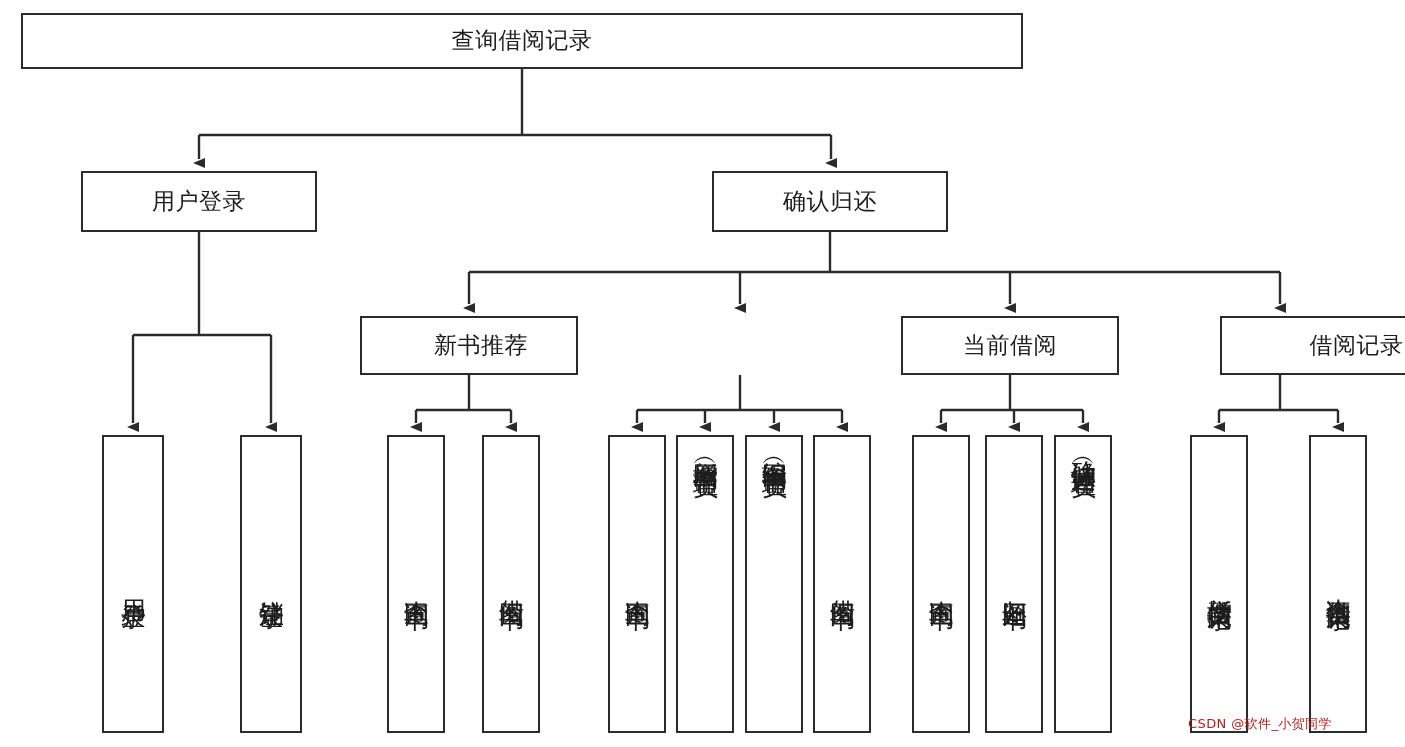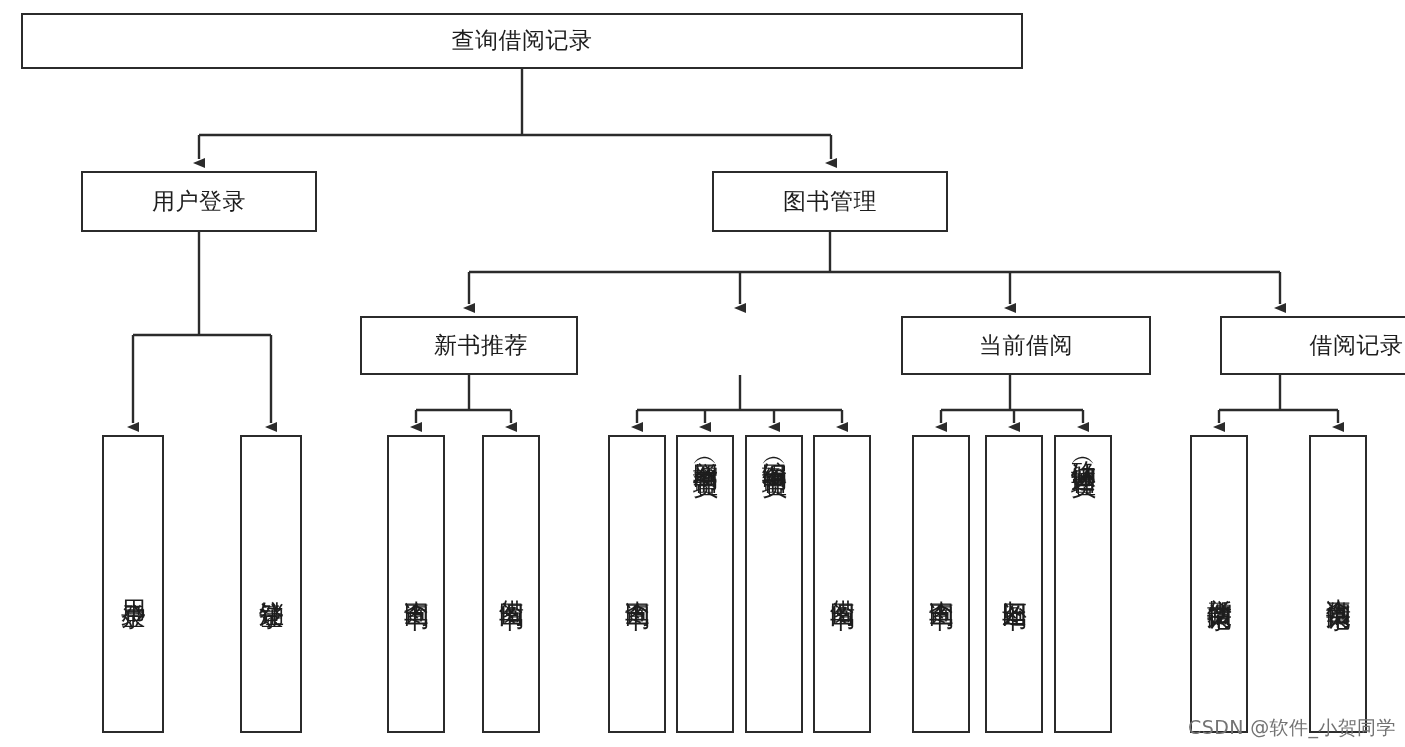--- a/index.html
+++ b/index.html
@@ -59,22 +59,22 @@
     text-orientation: upright;
     font-size: 25px;
     line-height: 1.12;
     letter-spacing: 2px;
     white-space: nowrap;
   }
   .node.v.mid { align-items: center; }
   .node.v.top { align-items: flex-start; padding-top: 4px; }
   .watermark {
     position: absolute;
-    font-size: 19px;
-    color: #737373;
+    font-size: 13px;
+    color: #b91c1c;
     white-space: nowrap;
     letter-spacing: 0.4px;
   }
 </style>
 </head>
 <body>
 
 <div id="canvas">
 
   <svg id="edges" viewBox="0 0 1405 747">
@@ -128,27 +128,27 @@
   </svg>
 
   <div class="node h root" style="left:21px; top:13px; width:1002px; height:56px;">
     <span class="lbl">查询借阅记录</span>
   </div>
 
   <div class="node h" style="left:81px; top:171px; width:236px; height:61px;">
     <span class="lbl">用户登录</span>
   </div>
   <div class="node h" style="left:712px; top:171px; width:236px; height:61px;">
-    <span class="lbl">图书管理</span>
+    <span class="lbl">确认归还</span>
   </div>
 
   <div class="node h" style="left:360px; top:316px; width:218px; height:59px;padding-left:24px;">
     <span class="lbl">新书推荐</span>
   </div>
-  <div class="node h" style="left:901px; top:316px; width:250px; height:59px;">
+  <div class="node h" style="left:901px; top:316px; width:218px; height:59px;">
     <span class="lbl">当前借阅</span>
   </div>
   <div class="node h" style="left:1220px; top:316px; width:256px; height:59px;padding-left:17px;">
     <span class="lbl">借阅记录</span>
   </div>
 
   <div class="node v mid" style="left:102px; top:435px; width:62px; height:298px;">
     <span class="lbl">用户登录</span>
   </div>
   <div class="node v mid" style="left:240px; top:435px; width:62px; height:298px;">

